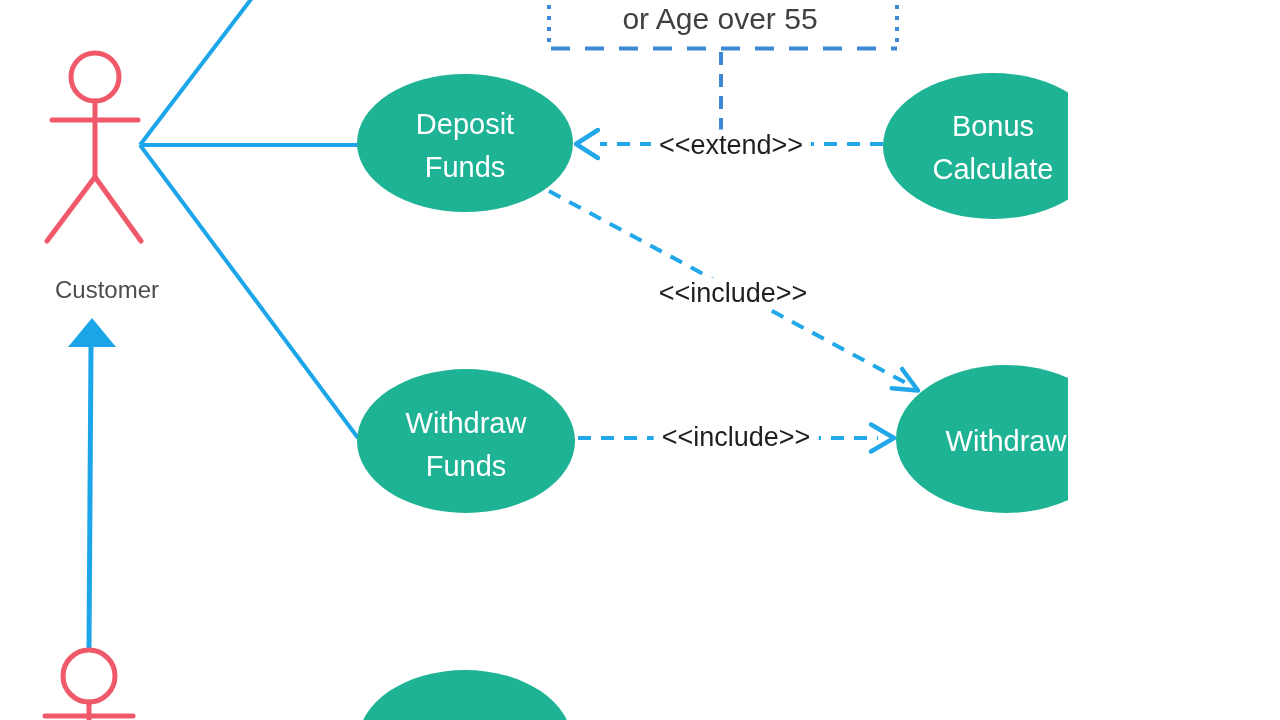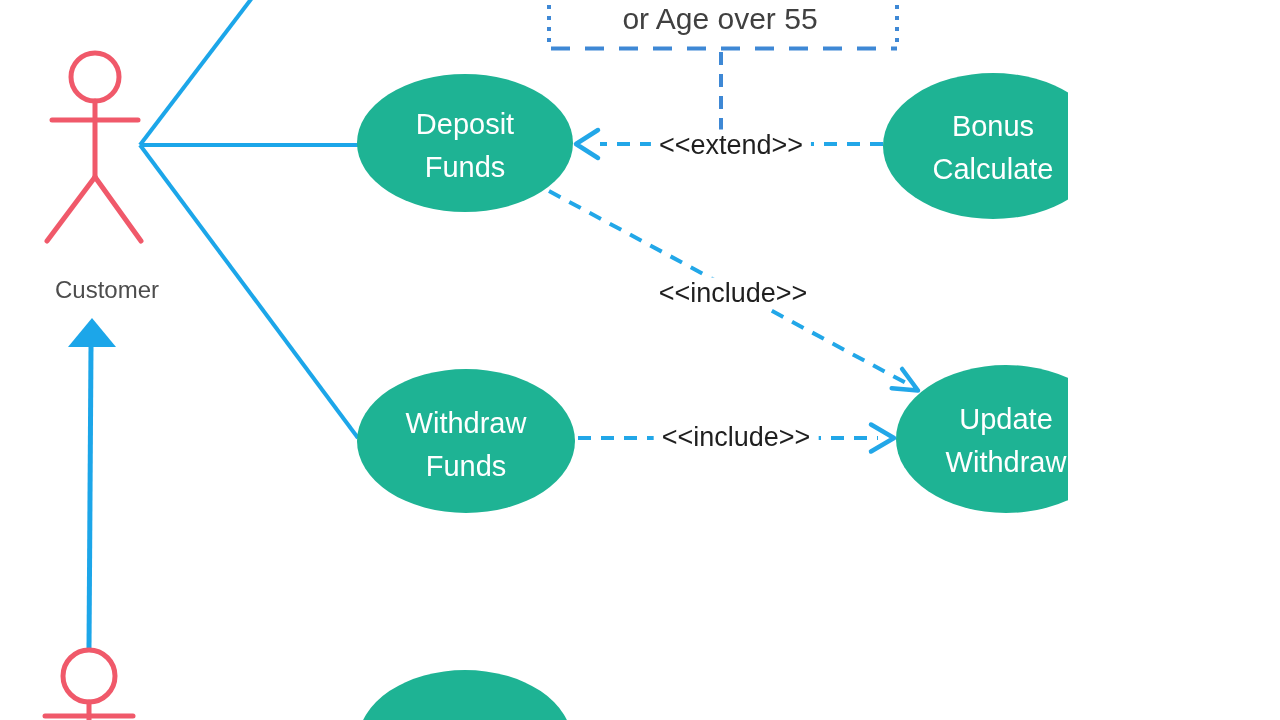--- a/index.html
+++ b/index.html
@@ -118,21 +118,20 @@
     <div>Bonus</div>
     <div>Calculate</div>
   </div>
 
   <div class="txt uc-label" style="left:466px;top:445px;">
     <div>Withdraw</div>
     <div>Funds</div>
   </div>
 
   <div class="txt uc-label" style="left:1006px;top:441px;">
-    <div>Update</div>
     <div>Withdraw</div>
   </div>
 
   <div class="txt rel-label" style="left:731px;top:145px;">&lt;&lt;extend&gt;&gt;</div>
 
   <div class="txt rel-label" style="left:733px;top:293px;">&lt;&lt;include&gt;&gt;</div>
 
   <div class="txt rel-label" style="left:736px;top:437px;">&lt;&lt;include&gt;&gt;</div>
 
 </div>

